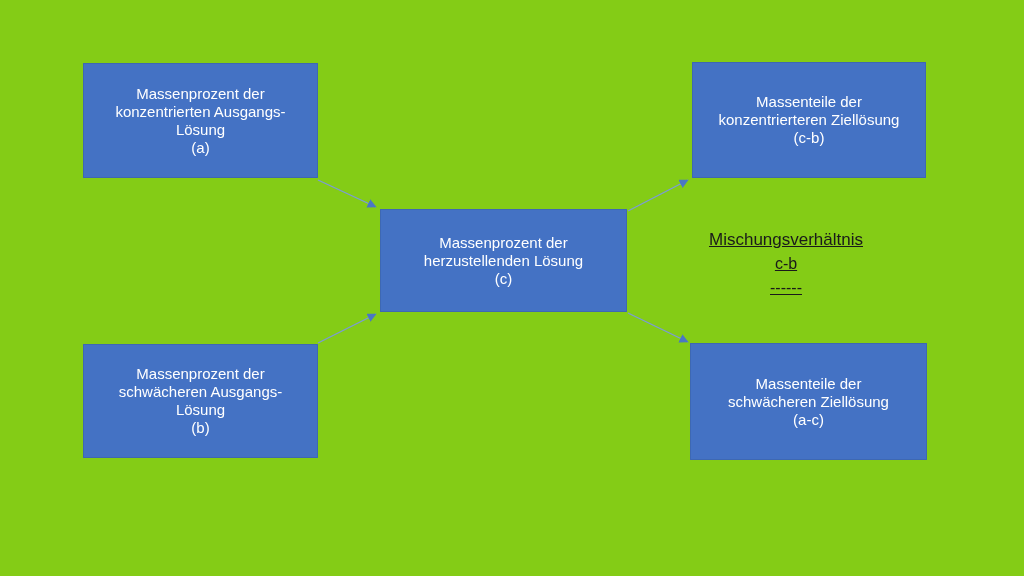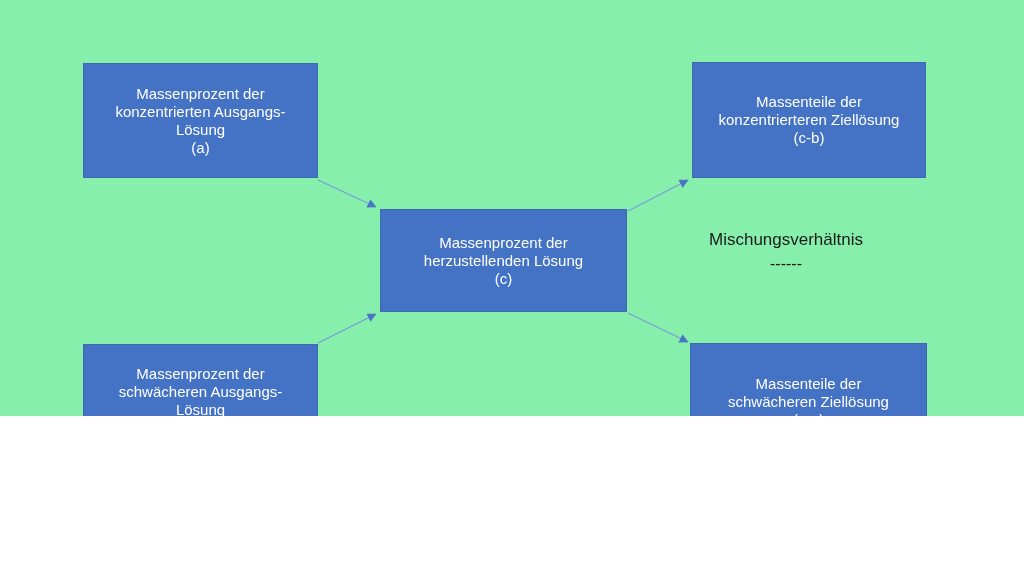--- a/index.html
+++ b/index.html
@@ -5,22 +5,22 @@
 <style>
   html, body {
     margin: 0;
     padding: 0;
     background: #ffffff;
     font-family: "Liberation Sans", sans-serif;
   }
   .stage {
     position: relative;
     width: 1024px;
-    height: 416px;
-    background: #86efac;
+    height: 576px;
+    background: #84cc16;
     overflow: hidden;
   }
   .box {
     position: absolute;
     background: var(--box-fill, #4472C4);
     border: 1px solid var(--box-border, #3E68B2);
     color: var(--box-text, #ffffff);
     display: flex;
     align-items: center;
     justify-content: center;
@@ -51,20 +51,21 @@
     fill: var(--arrow-head, #4A77C4);
   }
 
   .ratio {
     position: absolute;
     left: 656px;
     top: 228px;
     width: 260px;
     text-align: center;
     color: var(--ratio-text, #1a1a1a);
+    text-decoration: underline;
   }
   .ratio-title {
     font-size: 17px;
     line-height: 24px;
   }
   .ratio-line {
     font-size: 16px;
     line-height: 24px;
   }
 </style>
@@ -102,16 +103,17 @@
   <div class="box box-cb">Massenteile der
 konzentrierteren Ziellösung
 (c-b)</div>
 
   <div class="box box-ac">Massenteile der
 schwächeren Ziellösung
 (a-c)</div>
 
   <div class="ratio">
     <div class="ratio-title">Mischungsverhältnis</div>
+    <div class="ratio-line">c-b</div>
     <div class="ratio-line">------</div>
   </div>
 
 </div>
 
 </body></html>

